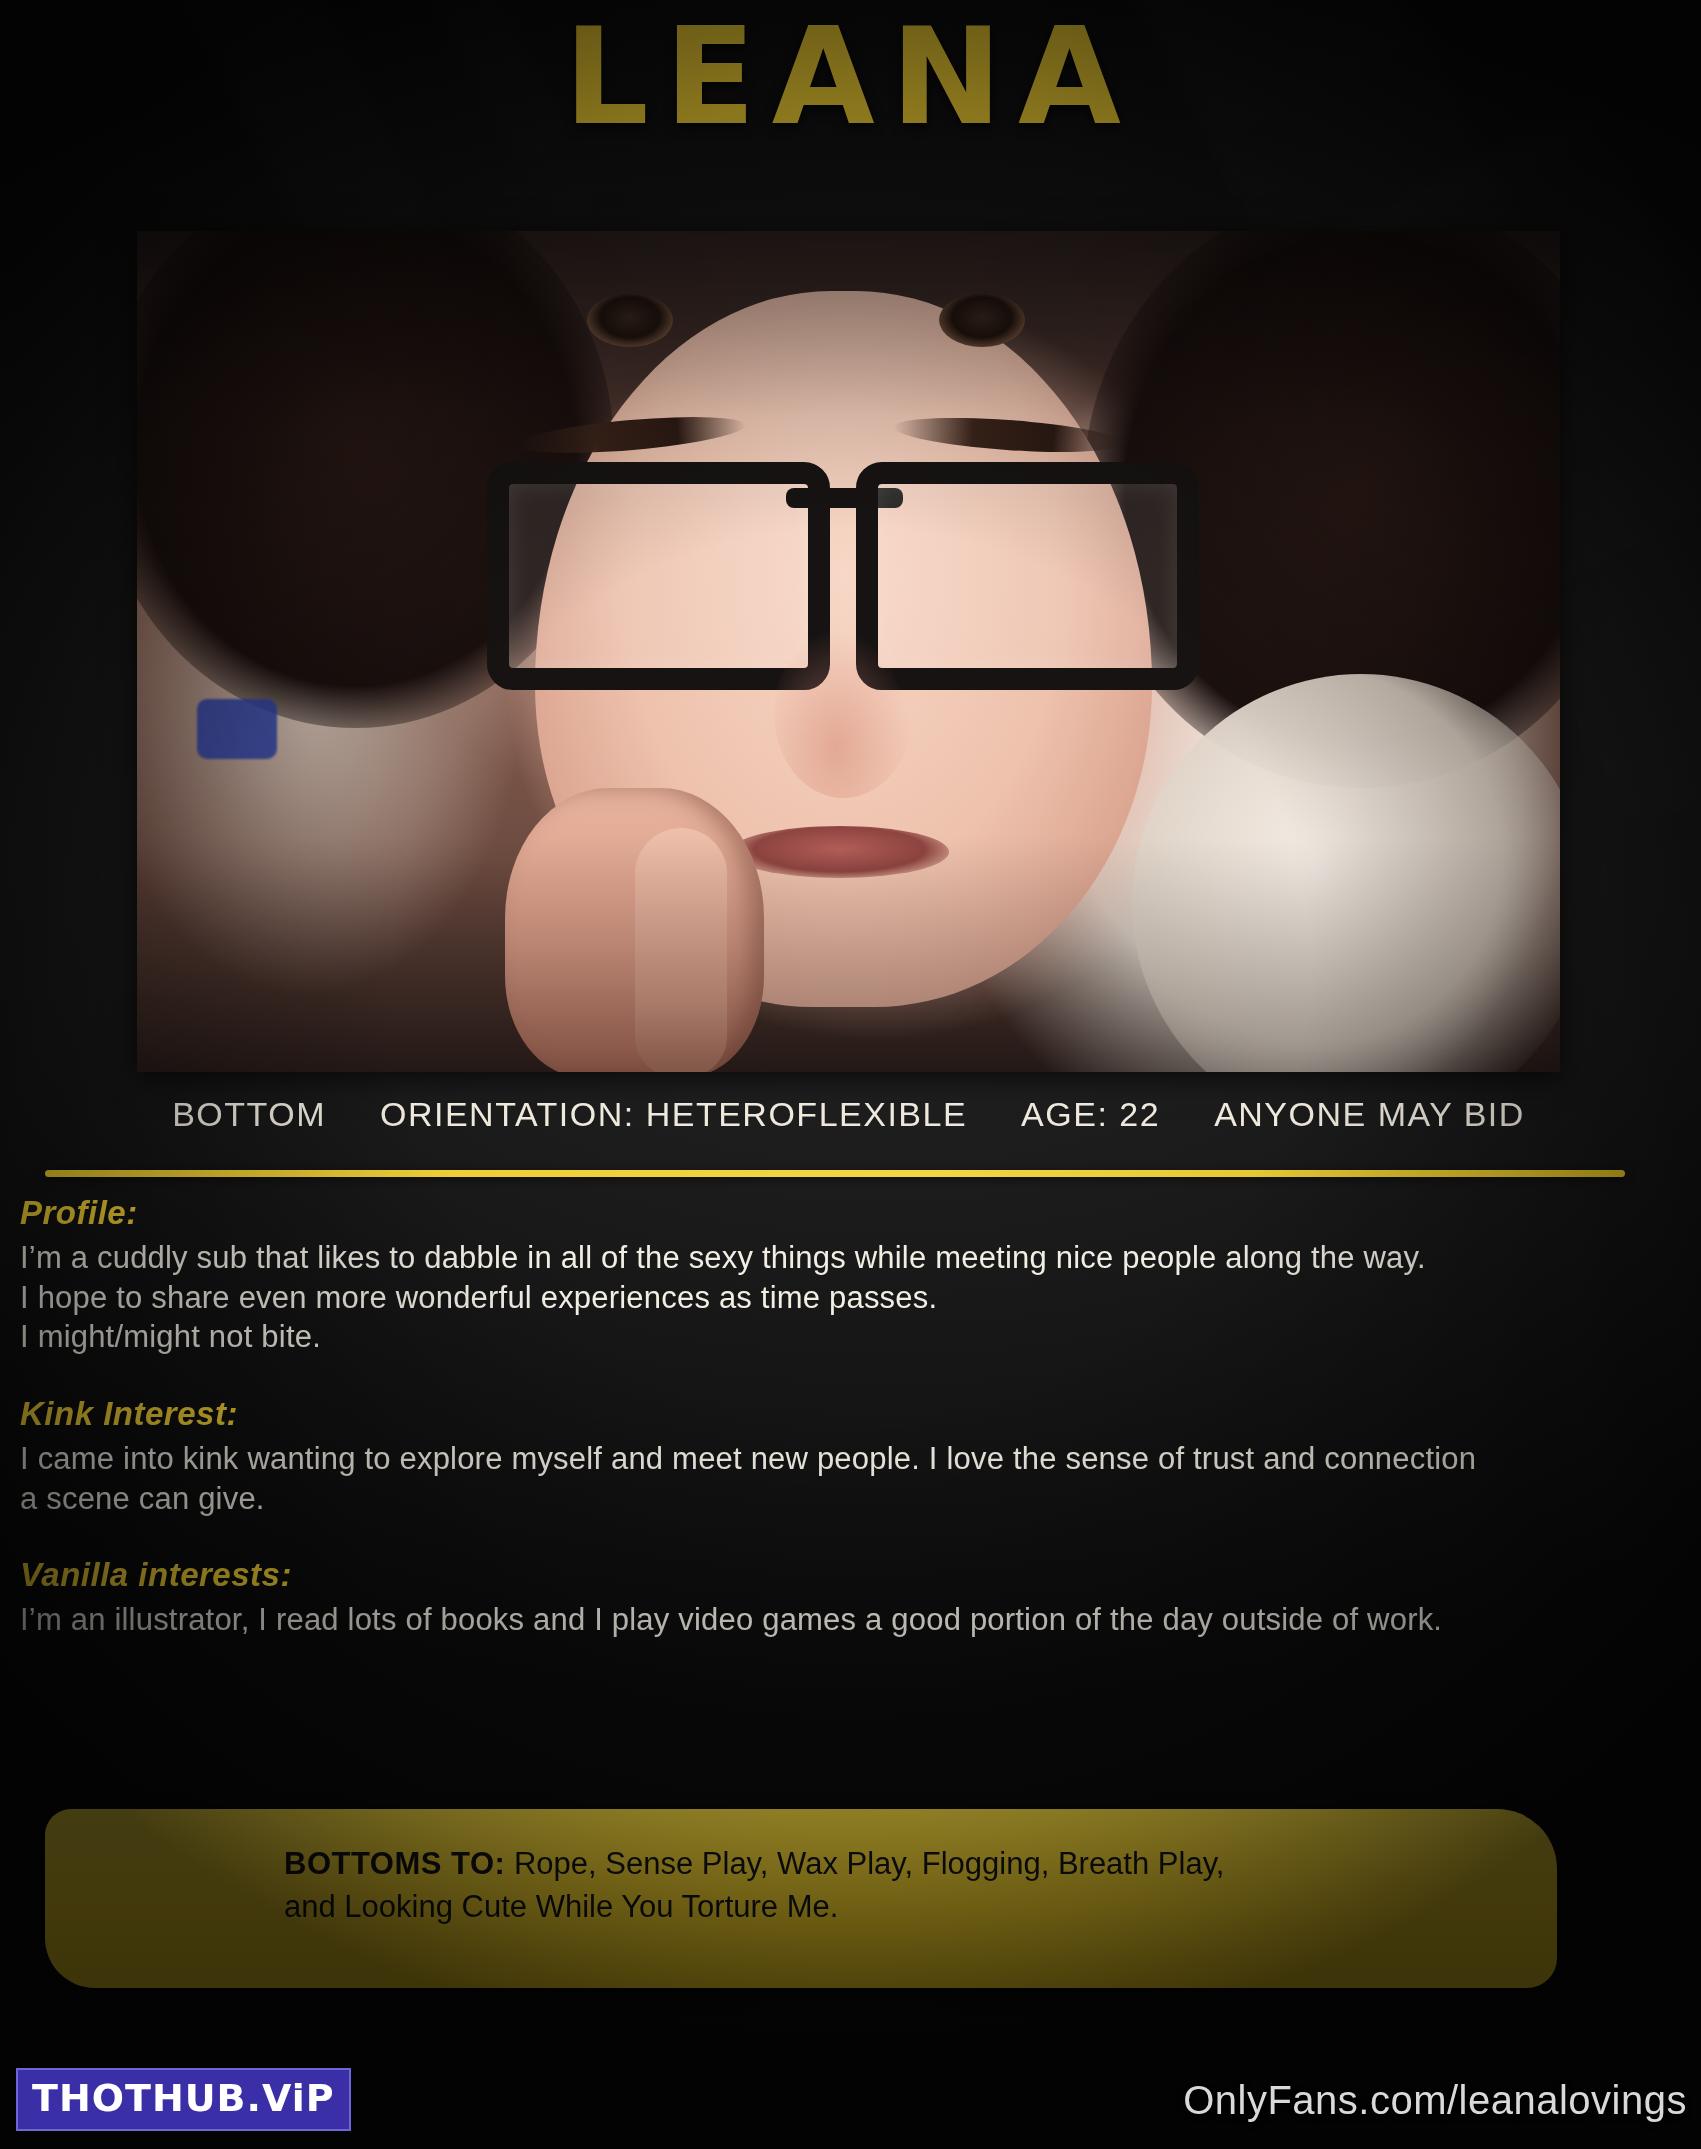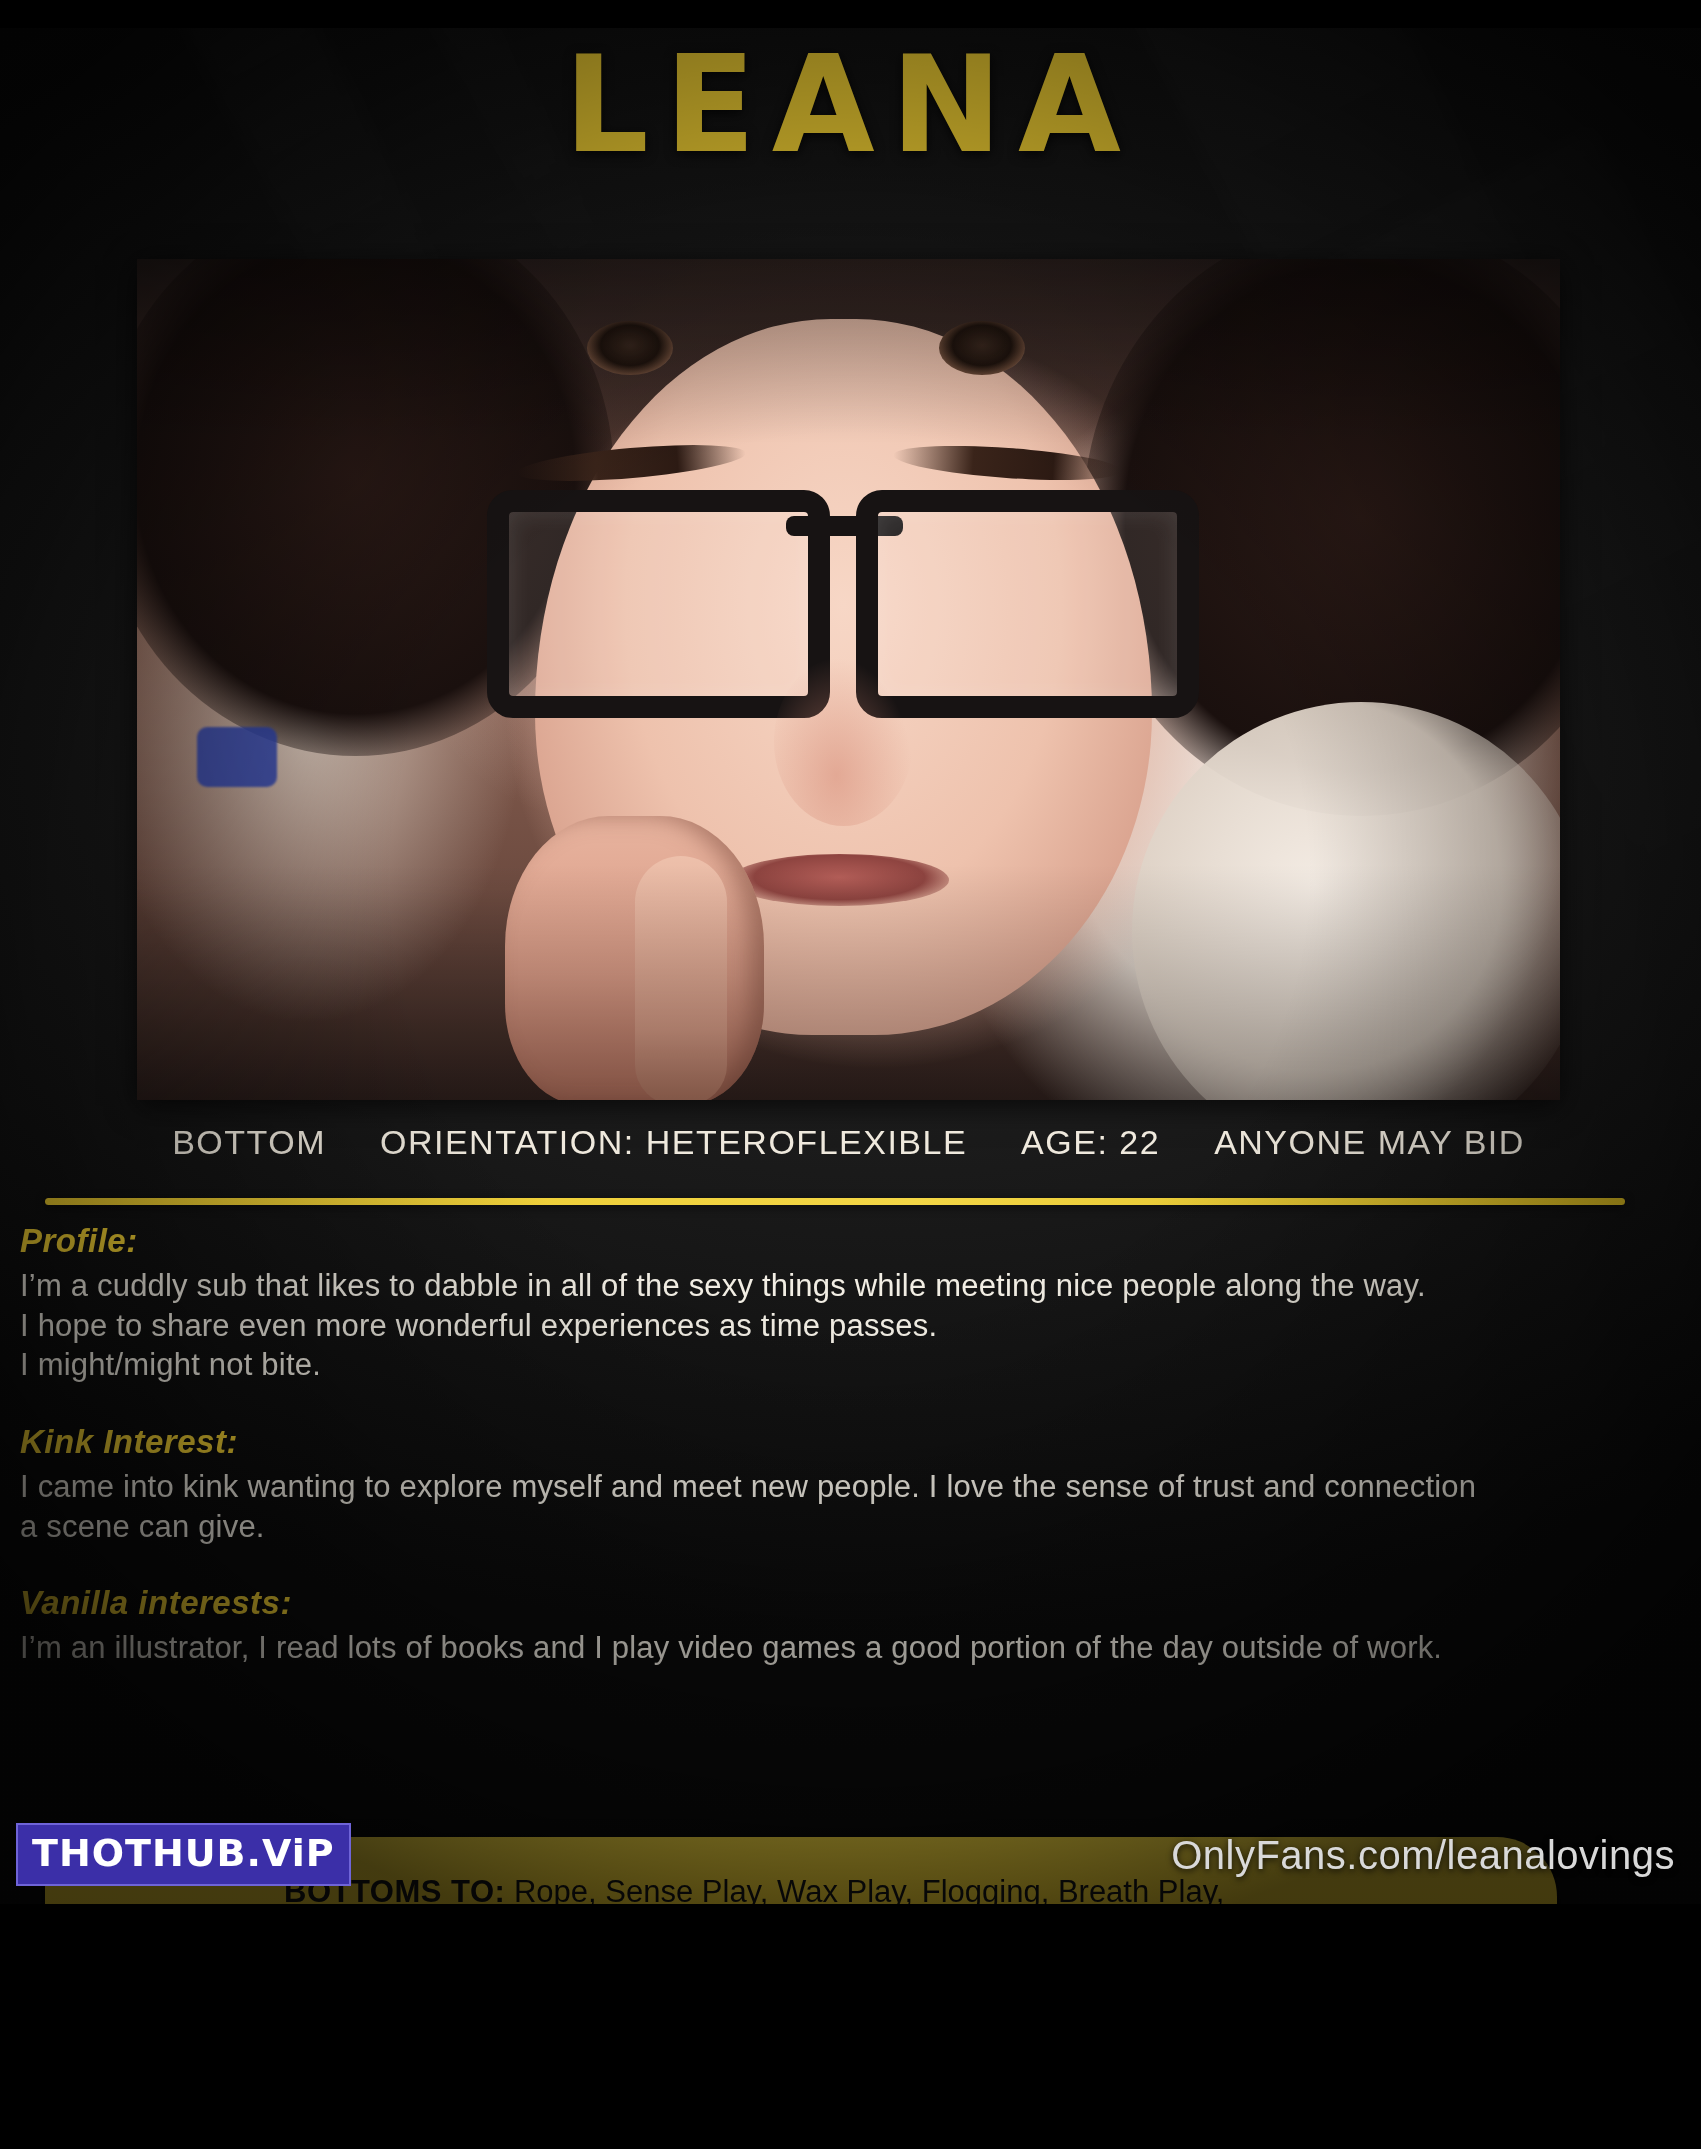--- a/index.html
+++ b/index.html
@@ -11,26 +11,25 @@
     width: 1701px;
     height: 2149px;
     overflow: hidden;
     font-family: "Liberation Sans", sans-serif;
   }
 
   
   .poster {
     position: relative;
     width: 1701px;
-    height: 1876px;
+    height: 2149px;
     background:
       radial-gradient(ellipse 1393px 896px at 52% 38%, #262626 0%, #1b1b1b 45%, #121212 75%, #0b0b0b 100%),
       #101010;
     overflow: hidden;
-    margin-top: 28px;
   }
   
   .streak {
     position: absolute;
     background: linear-gradient(to bottom, rgba(255,255,255,0.055), rgba(255,255,255,0));
     transform: rotate(-27deg);
     pointer-events: none;
     filter: blur(8px);
   }
   .streak.s1 { left: 259px;  top: -179px; width: 119px; height: 617px; opacity: .55; }
@@ -271,21 +270,21 @@
     padding: 6px 14px 9px;
     border: 2px solid #6f64d8;
     color: #ffffff;
     font-family: "DejaVu Sans", sans-serif;
     font-weight: bold;
     font-size: 38px;
     letter-spacing: 1px;
   }
   .wm-right {
     position: absolute;
-    right: 26px;
+    right: 14px;
     bottom: 26px;
     color: #d9d9d9;
     font-size: 40px;
     letter-spacing: 0.5px;
     text-shadow: 0 2px 6px rgba(0,0,0,.8);
   }
 </style>
 </head>
 <body>
 

